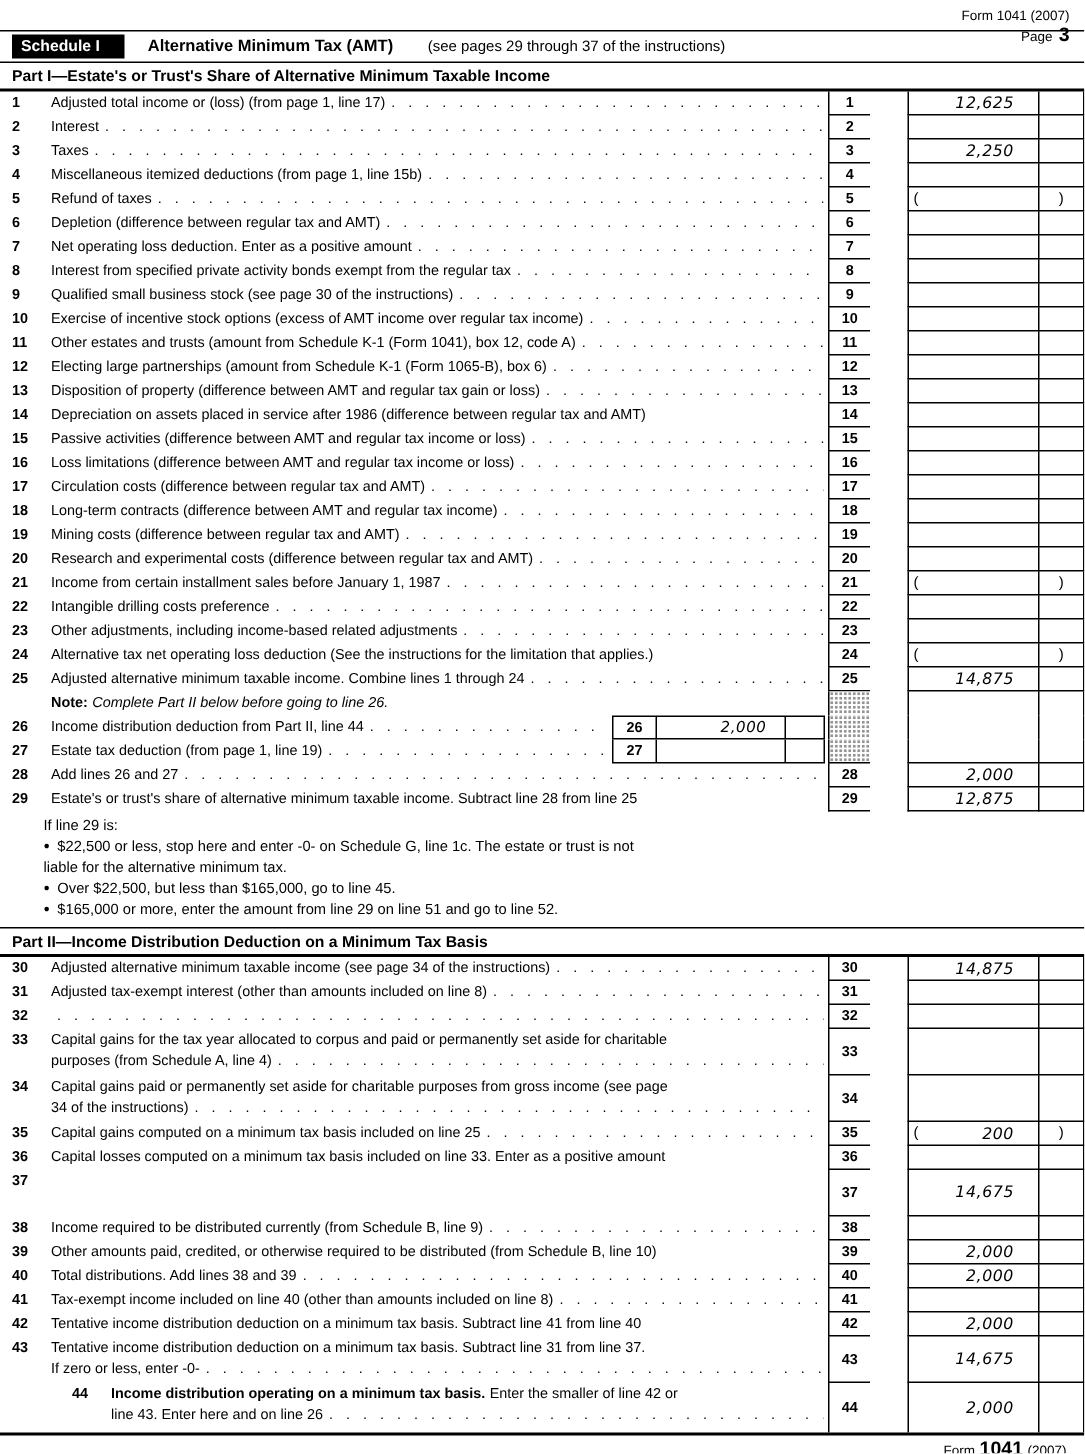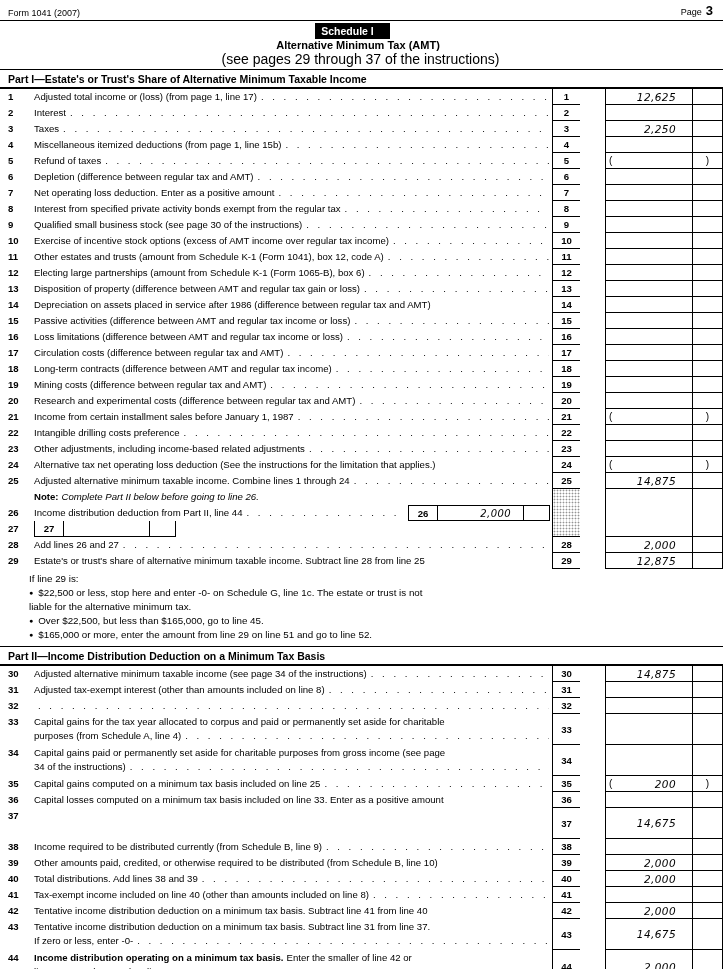--- a/index.html
+++ b/index.html
@@ -1,38 +1,38 @@
 <!DOCTYPE html>
 <html><head>
 <meta charset="utf-8">
 <style>
   html,body{margin:0;padding:0;background:#fff;}
   .page{width:723px;height:969px;background:#fff;overflow:hidden;position:relative;
         font-family:"Liberation Sans",sans-serif;color:#000;}
 
   
   .topbar{display:flex;justify-content:space-between;align-items:flex-end;
-          padding:5px 10px 2px 8px;border-bottom:1px solid #000;height:21px;box-sizing:border-box;}
+          padding:5px 10px 2px 8px;border-bottom:1px solid #000;height:21px;box-sizing:border-box;flex-direction:column;}
   .form-id{font-size:9px;}
   .pagebox{display:flex;align-items:baseline;}
   .page-label{font-size:9px;}
   .page-num{font-size:13px;font-weight:bold;margin-left:4px;}
 
   
-  .schedule-bar{display:flex;align-items:center;padding:2px 10px 2px 8px;border-bottom:1px solid #000;flex-direction:column;}
+  .schedule-bar{display:flex;align-items:center;padding:2px 10px 2px 8px;border-bottom:1px solid #000;}
   .chip{background:#000;color:#fff;font-weight:bold;font-size:10.5px;padding:2px 16px 2px 6px;margin-right:16px;}
   .sched-title{font-size:11px;font-weight:bold;margin-right:5px;white-space:nowrap;}
-  .sched-note{font-size:14px;white-space:nowrap;}
+  .sched-note{font-size:10px;white-space:nowrap;margin-left:18px;}
 
   .part-head{font-size:10.5px;font-weight:bold;padding:3px 10px 2px 8px;border-bottom:2.5px solid #000;}
   .part2-head{border-top:1.5px solid #000;}
 
   
   .row{display:flex;align-items:stretch;}
-  .h1{height:16px;} .h2{height:31px;} .h3{height:33px;}
+  .h1{height:16px;} .h2{height:31px;} .h3{height:33px;padding-left:40px;}
   .left{flex:1;display:flex;min-width:0;padding-left:8px;box-sizing:border-box;}
   .num{width:26px;flex:none;font-weight:bold;font-size:9.6px;padding-top:2px;box-sizing:border-box;}
   .lblwrap{flex:1;min-width:0;display:flex;flex-direction:column;padding-top:1px;}
   .lline{display:flex;min-width:0;font-size:9.6px;line-height:14.2px;white-space:nowrap;align-items:baseline;}
   .h1 .lline{line-height:14.8px;}
   .lbl{flex:none;}
   .lital{font-style:italic;}
   .lbold{font-weight:bold;}
   .lline .lbold + .lbl{margin-left:3px;}
   .leader{flex:1;min-width:0;overflow:hidden;white-space:nowrap;margin-left:4px;margin-right:3px;}
@@ -492,20 +492,26 @@
             <div class="icents"></div>
           </div>
         </div>
         <div class="cnum nb gray"></div>
         <div class="camt nb"></div>
         <div class="ccents nb"></div>
       </div>
       <div class="row h1">
         <div class="left">
           <span class="num">27</span>
+          <div class="lblwrap">
+            <div class="lline">
+              <span class="lbl">Estate tax deduction (from page 1, line 19)</span>
+              <span class="leader"></span>
+            </div>
+          </div>
           <div class="innerbox">
             <div class="inum">27</div>
             <div class="iamt"></div>
             <div class="icents"></div>
           </div>
         </div>
         <div class="cnum gray"></div>
         <div class="camt"></div>
         <div class="ccents"></div>
       </div>

